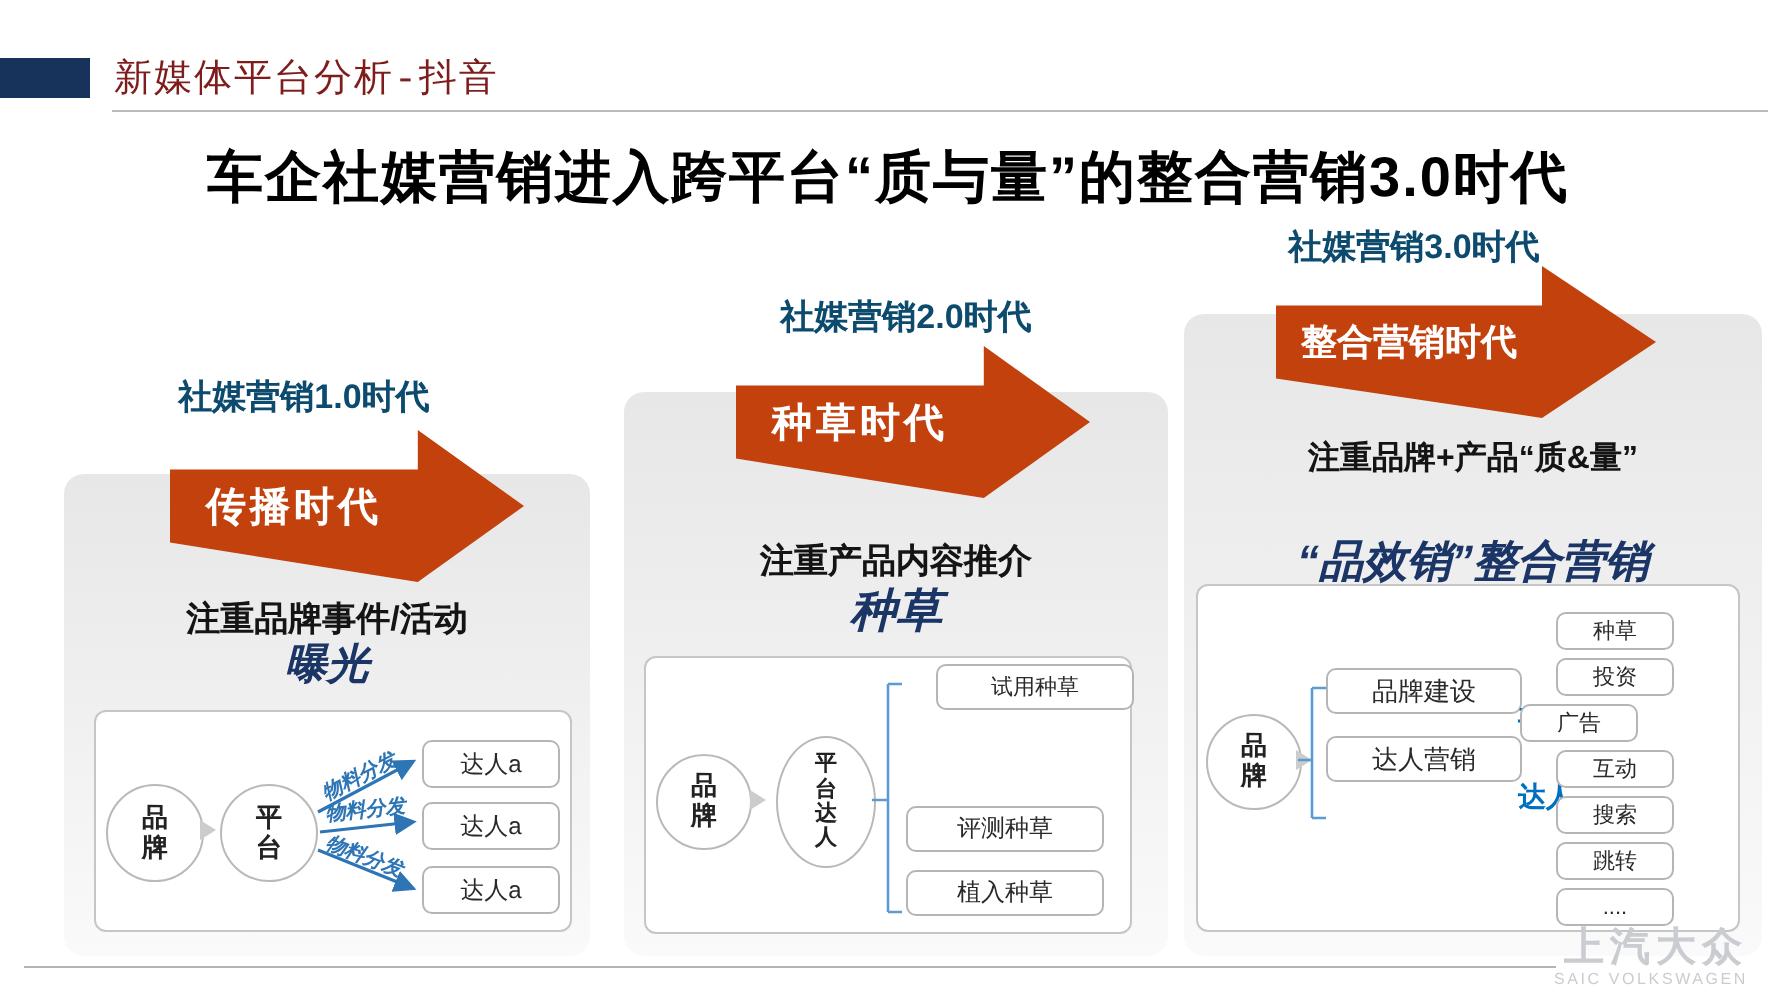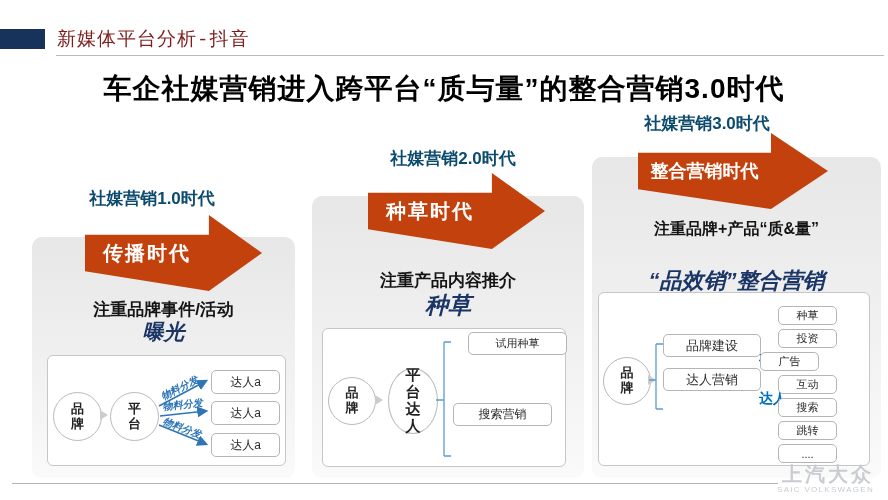--- a/index.html
+++ b/index.html
@@ -109,28 +109,29 @@
   </div>
 
   <div class="card card2">
     <div class="focus1">注重产品内容推介</div>
     <div class="focus2">种草</div>
     <div class="inner">
       <div class="circle" style="left:5px;top:48px;width:46px;height:46px;font-size:13px;font-weight:bold;">
         <span class="stack">品牌</span>
       </div>
       <div class="tri" style="left:52px;top:66px;"></div>
-      <div class="circle" style="left:65px;top:39px;width:48px;height:64px;font-size:15px;font-weight:bold;">
+      <div class="circle" style="left:65px;top:39px;width:48px;height:64px;font-size:11px;font-weight:bold;">
         <span class="stack">平台达人</span>
       </div>
       <svg class="svgabs" width="242" height="137" viewBox="0 0 242 137">
         <path d="M113,71 L121,71 M121,13 L121,127 M121,13 L128,13 M121,127 L128,127" stroke="#5b9bd5" stroke-width="1.3" fill="none"></path>
       </svg>
       <div class="nbox" style="left:130px;top:3px;width:97px;height:21px;font-size:11px;margin-left:15px;">试用种草</div>
-      <div class="nbox" style="left:130px;top:74px;width:97px;height:21px;font-size:12px;">搜索营销</div>
+      <div class="nbox" style="left:130px;top:74px;width:97px;height:21px;font-size:12px;">评测种草</div>
+      <div class="nbox" style="left:130px;top:106px;width:97px;height:21px;font-size:12px;">植入种草</div>
     </div>
   </div>
 
   <div class="card card3">
     <div class="focus1">注重品牌+产品“质&amp;量”</div>
     <div class="focus2">“品效销”整合营销</div>
     <div class="inner">
       <div class="circle" style="left:4px;top:64px;width:46px;height:46px;font-size:13px;font-weight:bold;">
         <span class="stack">品牌</span>
       </div>

